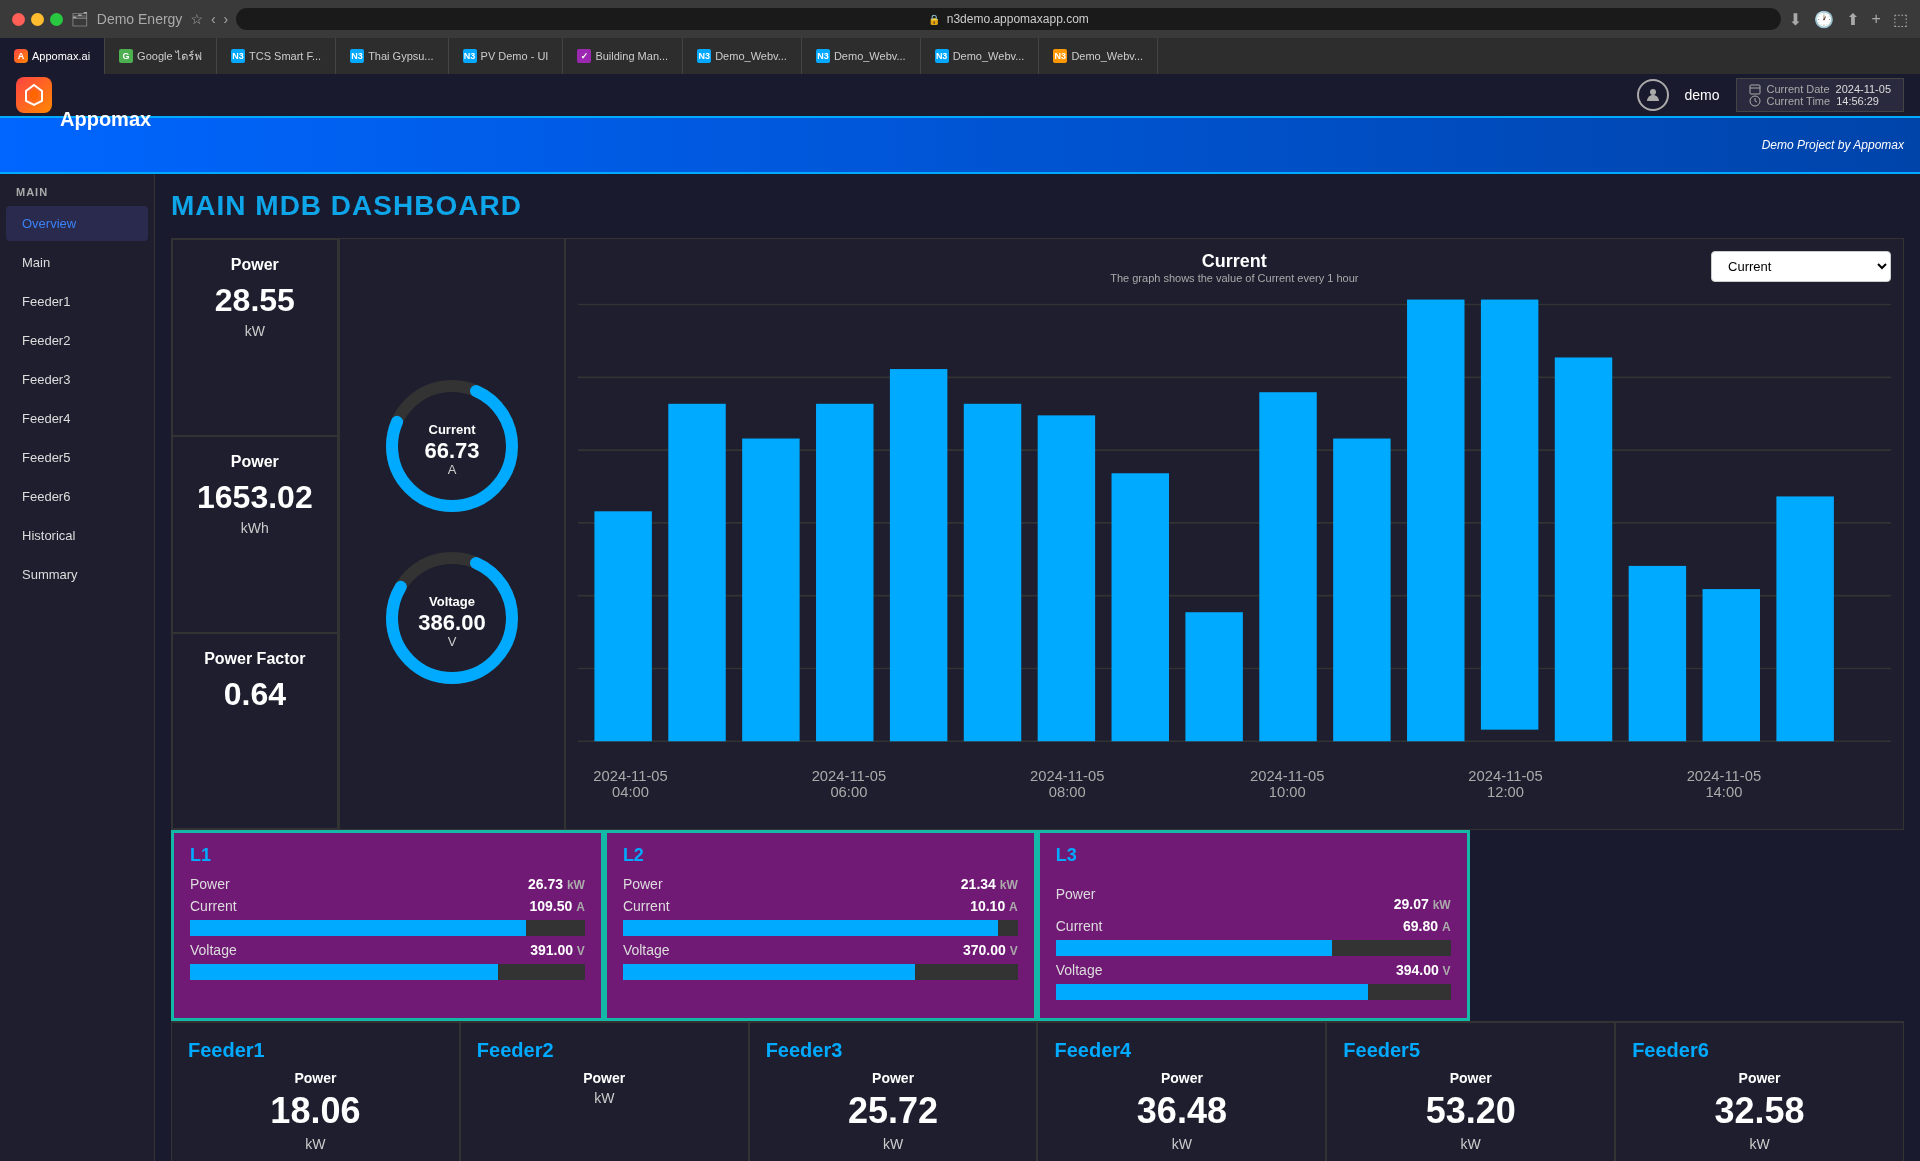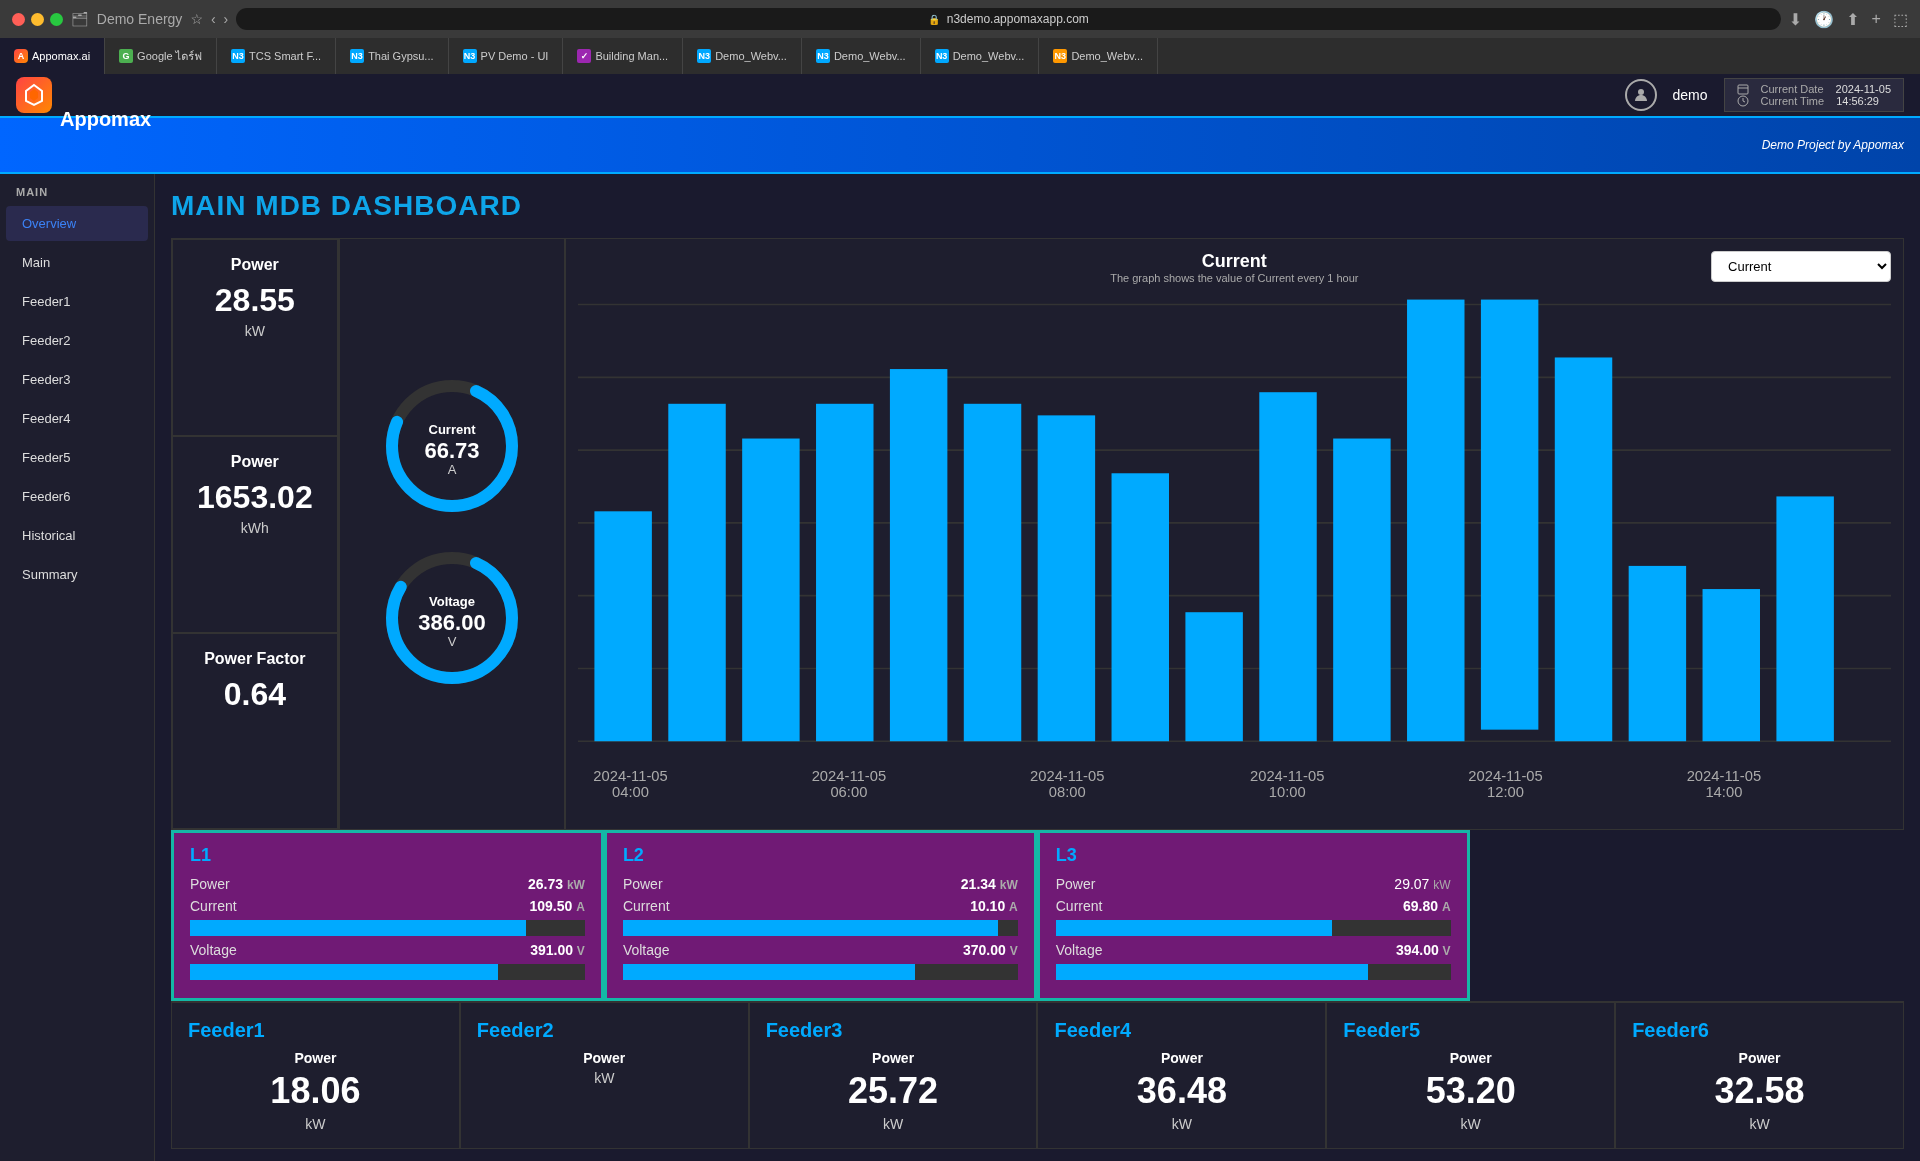--- a/index.html
+++ b/index.html
@@ -35,21 +35,21 @@
     
     .app-header { display: flex; align-items: center; background: #1a1a2e; padding: 0 16px; height: 44px; border-bottom: 2px solid #00aaff; }
     .logo-area { display: flex; align-items: center; gap: 8px; width: 155px; }
     .logo-icon { width: 36px; height: 36px; background: linear-gradient(135deg, #ff4444, #ff8800); border-radius: 8px; display: flex; align-items: center; justify-content: center; font-size: 18px; }
     .logo-text { font-size: 20px; font-weight: bold; color: #fff; margin-top: 48px; }
     .header-divider { flex: 1; }
     .header-right { display: flex; align-items: center; gap: 16px; }
     .user-icon { width: 32px; height: 32px; border-radius: 50%; border: 2px solid #aaa; display: flex; align-items: center; justify-content: center; color: #aaa; }
     .user-name { color: #fff; font-size: 14px; }
     .datetime-box { background: #2a2a3e; border: 1px solid #444; padding: 4px 12px; font-size: 11px; }
-    .datetime-row { display: flex; gap: 12px; color: #ddd; }
+    .datetime-row { display: flex; gap: 6px; color: #ddd; }
     .datetime-label { color: #aaa; }
     .demo-banner { background: linear-gradient(90deg, #0066ff, #0044aa); padding: 20px 16px; text-align: right; font-size: 12px; color: #fff; font-style: italic; }
 
     
     .sidebar { width: 155px; background: #1e1e2e; border-right: 1px solid #333; display: flex; flex-direction: column; }
     .menu-label { color: #aaa; font-size: 11px; font-weight: bold; padding: 12px 16px 6px; letter-spacing: 1px; }
     .sidebar-item { padding: 10px 16px; font-size: 13px; color: #ddd; cursor: pointer; border-radius: 4px; margin: 2px 6px; }
     .sidebar-item.active { background: #2a2a4e; color: #3b82f6; }
 
     
@@ -367,21 +367,21 @@
         </div>
         <div class="progress-bar">
           <div class="progress-fill" style="width:74%;"></div>
         </div>
       </div>
 
       <div class="phase-card" style="flex:1;">
         <div class="phase-title">L3</div>
         <div class="phase-row">
           <span class="phase-key">Power</span>
-          <span style="color:#fff; font-weight:normal;">29.07 <span style="color:#aaa; font-size:12px;">kW</span></span>
+          <span style="color:#fff; font-weight:bold;margin-top:20px;">29.07 <span style="color:#aaa; font-size:12px;">kW</span></span>
         </div>
         <div class="phase-row">
           <span class="phase-key">Current</span>
           <span style="color:#fff; font-weight:bold;">69.80 <span style="color:#aaa; font-size:12px;">A</span></span>
         </div>
         <div class="progress-bar">
           <div class="progress-fill" style="width:70%;"></div>
         </div>
         <div class="phase-row">
           <span class="phase-key">Voltage</span>

